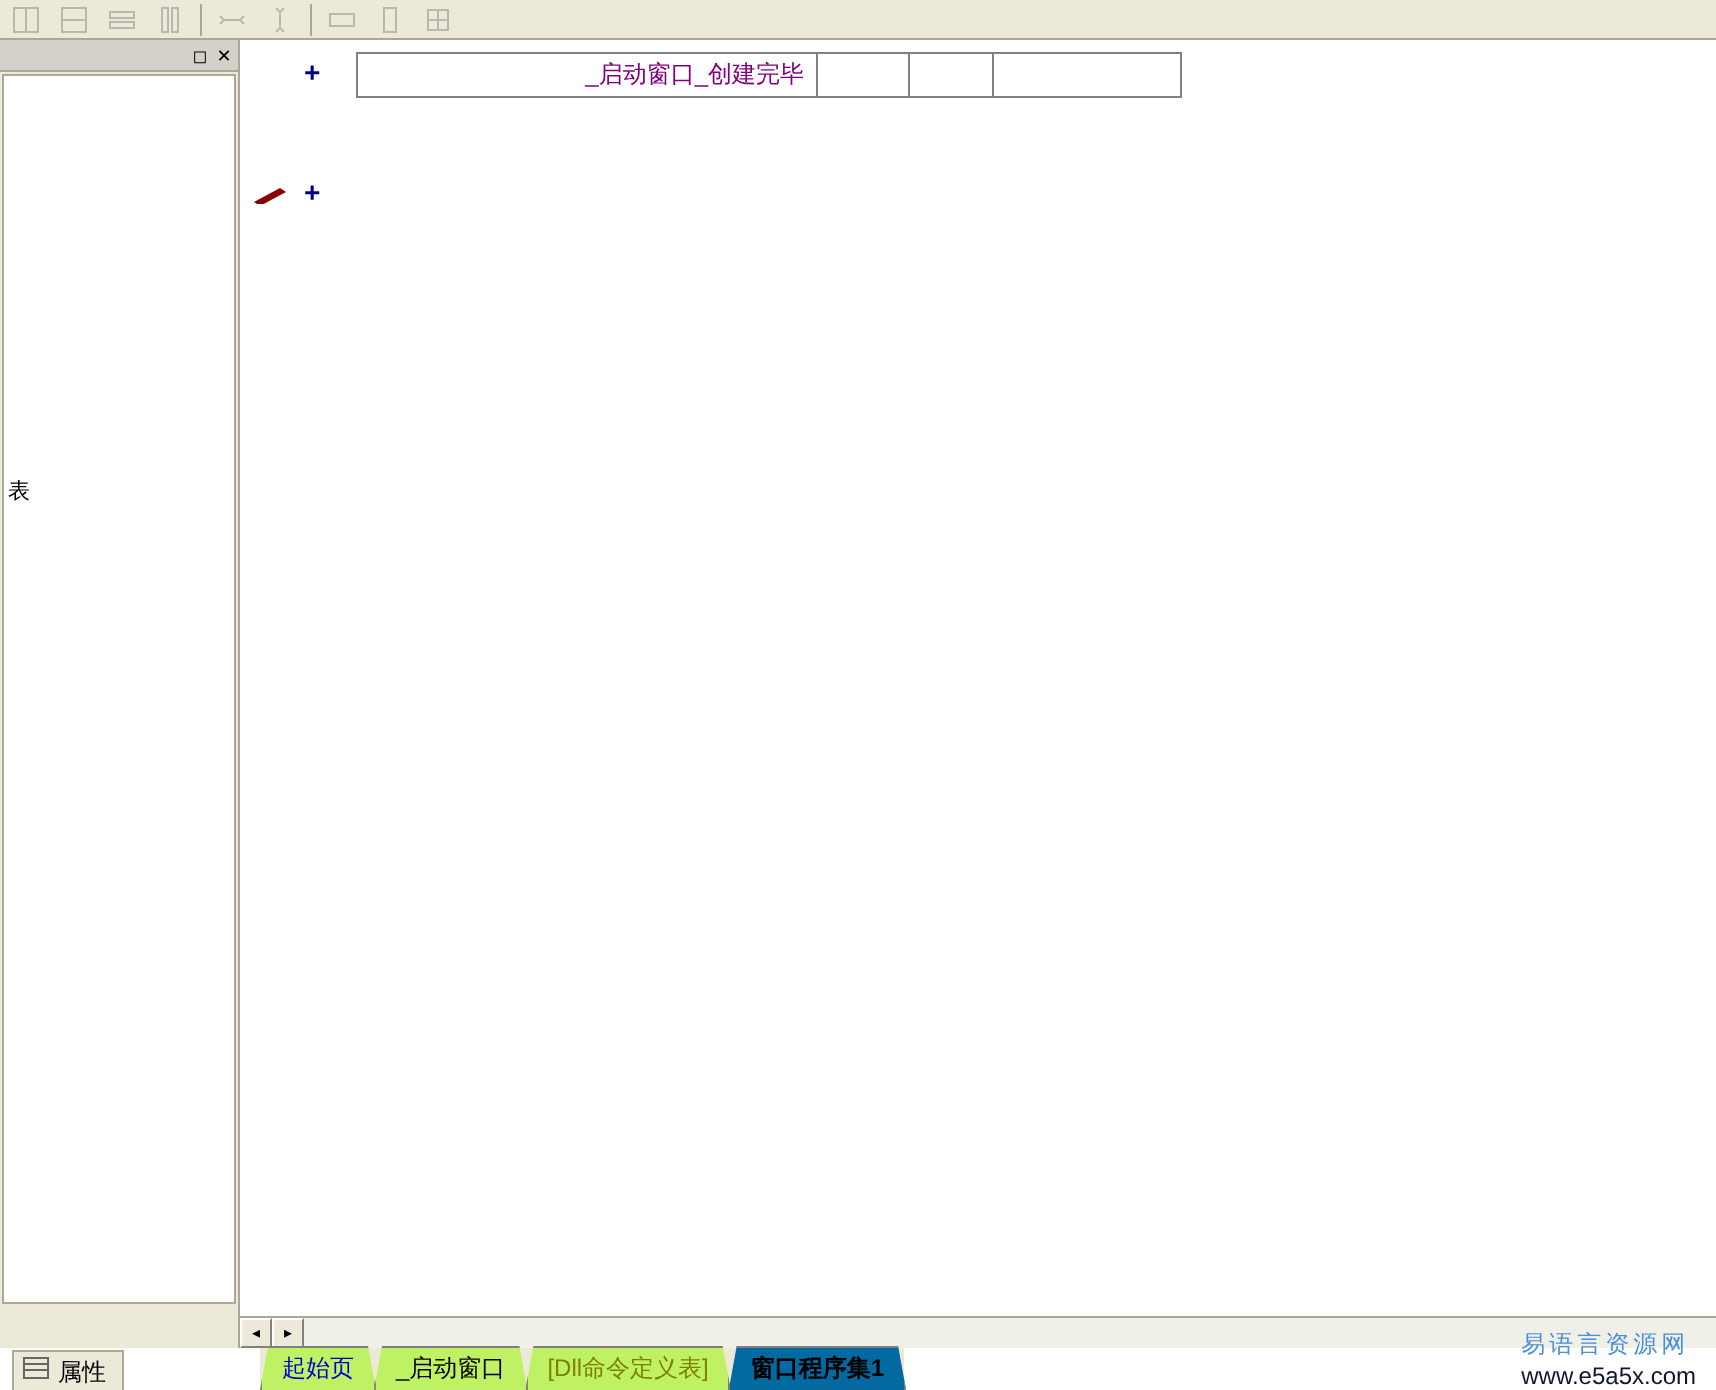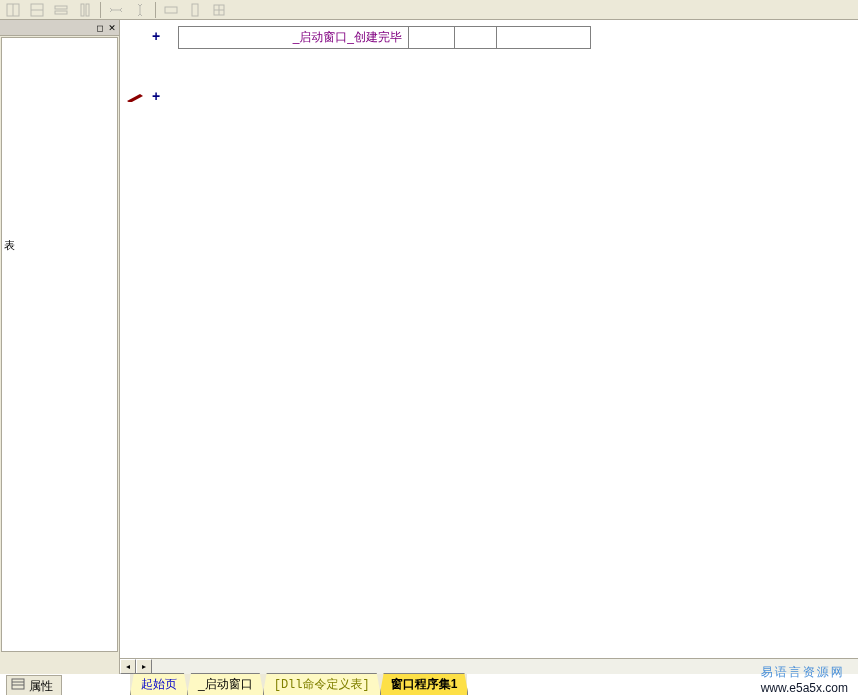--- a/index.html
+++ b/index.html
@@ -29,25 +29,25 @@
 .code-table td, .code-table th { border: 1px solid #808080; padding: 2px 6px; height: 20px; font-size: 12px; font-weight: normal; text-align: left; background: #fff; }
 .code-table th { background: #eae7da; }
 .code-table .val { color: #800080; text-align: right; }
 .code-table .cursor-cell::before { content: ''; display: inline-block; width: 1px; height: 14px; background: #000; vertical-align: middle; margin-right: 1px; }
 
 .hscroll { position: absolute; bottom: 0; left: 0; right: 0; height: 16px; background: #ece9d8; border-top: 1px solid #aca899; display: flex; }
 .scroll-btn { width: 16px; height: 15px; background: #ece9d8; border: 1px solid #fff; border-right-color: #808080; border-bottom-color: #808080; display: flex; align-items: center; justify-content: center; font-size: 8px; color: #000; }
 .scroll-track { flex: 1; background: #f0f0e8; }
 
 .bottom-tabs { position: absolute; bottom: 0; left: 130px; height: 21px; display: flex; align-items: flex-end; background: #ece9d8; }
-.tab { padding: 2px 10px; border: 1px solid #808080; border-bottom: none; background: #fef9c3; margin-right: -1px; position: relative; clip-path: polygon(4px 0, calc(100% - 4px) 0, 100% 100%, 0 100%); font-size: 12px; cursor: pointer; }
+.tab { padding: 2px 10px; border: 1px solid #808080; border-bottom: none; background: #bef264; margin-right: -1px; position: relative; clip-path: polygon(4px 0, calc(100% - 4px) 0, 100% 100%, 0 100%); font-size: 12px; cursor: pointer; }
 .tab.t1 { color: #0000cc; }
 .tab.t2 { color: #000; margin-top: 20px; }
-.tab.t3 { color: #808000; font-family: Liberation Mono, monospace; }
-.tab.t4 { color: #000; font-weight: bold; background: #fde047; }
+.tab.t3 { color: #808000; }
+.tab.t4 { color: #000; font-weight: bold; background: #0369a1; }
 
 .watermark { position: absolute; right: 10px; bottom: 0; text-align: left; font-size: 12px; }
 .watermark .wm1 { color: #4a90d9; letter-spacing: 2px; }
 .watermark .wm2 { color: #0f172a; }
 </style>
 </head>
 <body>
 
 <div class="toolbar">
   <div class="toolbar-btn">

